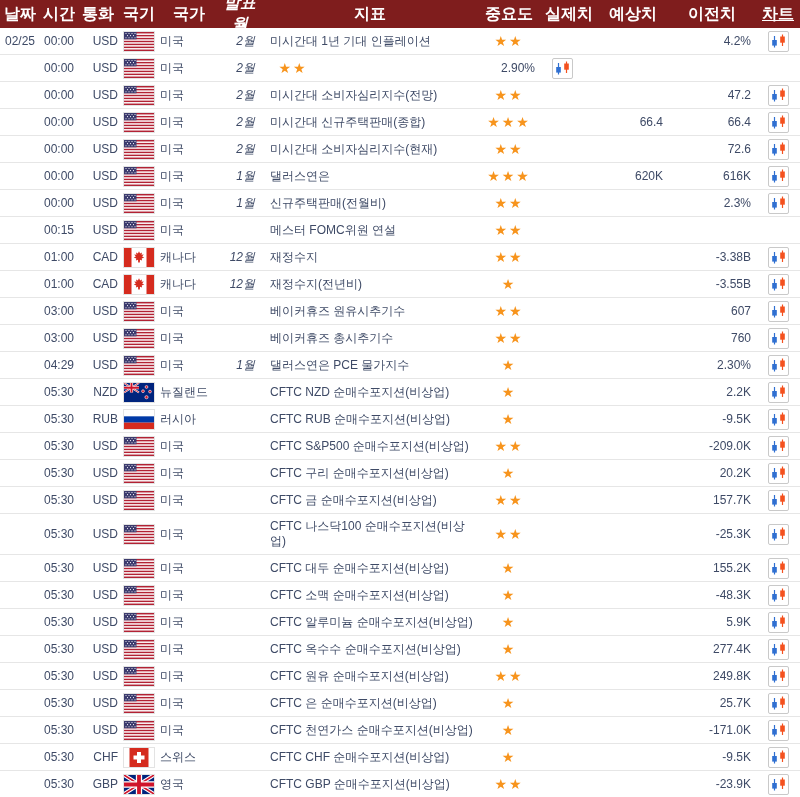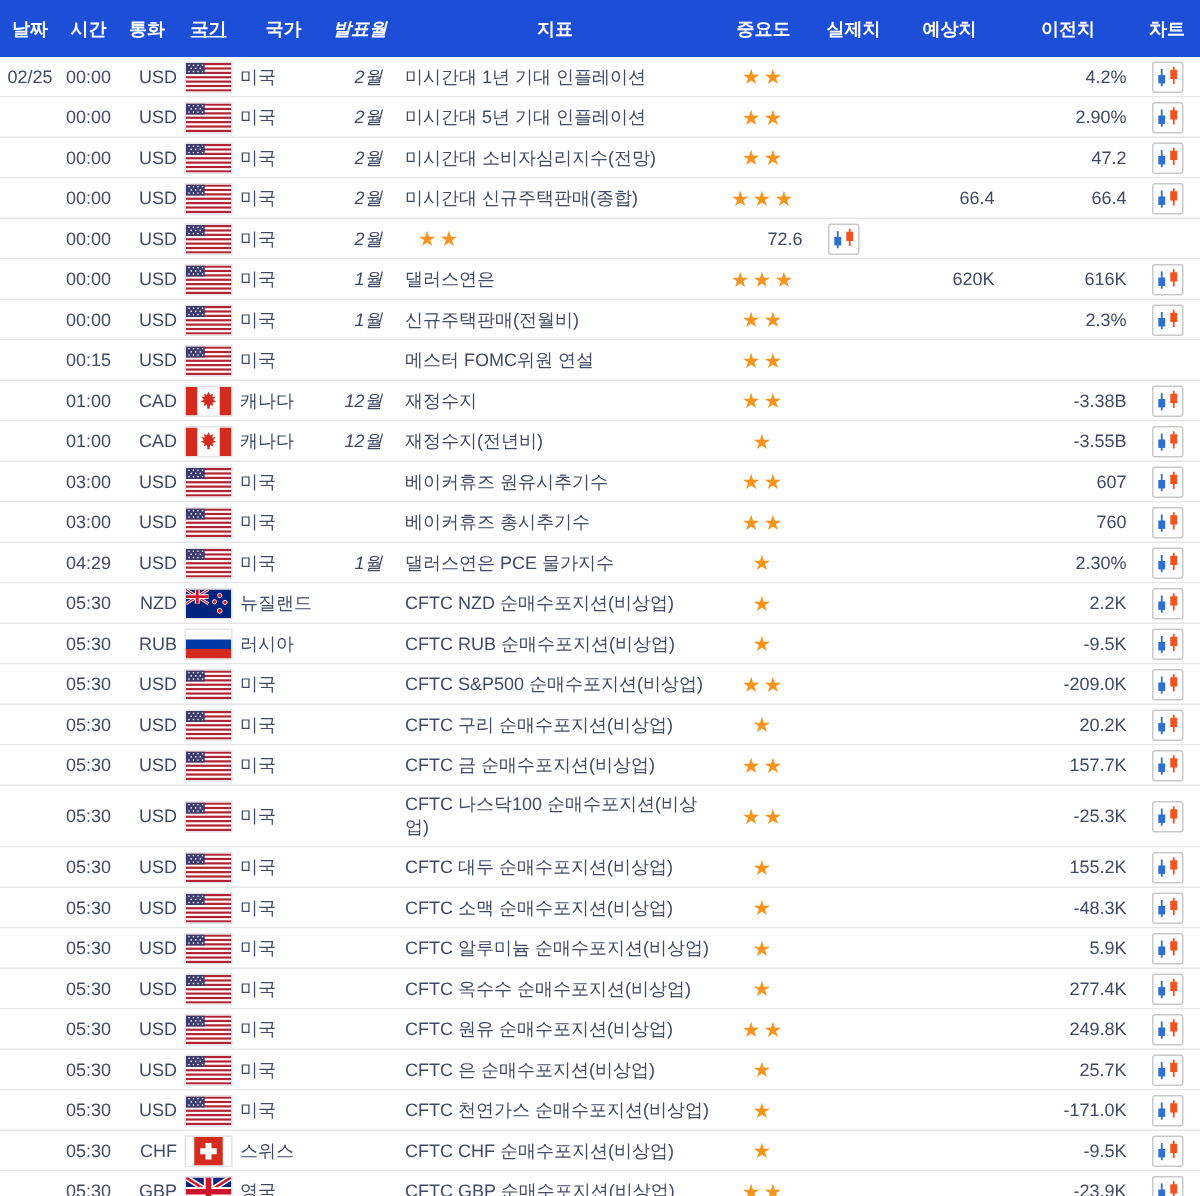--- a/index.html
+++ b/index.html
@@ -1,37 +1,37 @@
 <!DOCTYPE html>
 <html><head>
 <meta charset="utf-8">
 <style>
   html,body{margin:0;padding:0;background:#fff;}
   body{width:800px;font-family:"Liberation Sans","DejaVu Sans",sans-serif;}
   .cal-table{width:800px;border-bottom:2px solid #9dabc9;}
-  .hrow{display:flex;align-items:center;height:38px;background:#1d4ed8;color:#fff;
-        font-weight:bold;font-size:12px;}
+  .hrow{display:flex;align-items:center;height:28px;background:#7f1d1d;color:#fff;
+        font-weight:bold;font-size:16px;}
   .row{display:flex;align-items:center;height:27px;border-bottom:1px solid #e6e6e6;
        font-size:12px;color:#3e4a66;background:#fff;box-sizing:border-box;}
   .row.tall{height:41px;}
   .cell{box-sizing:border-box;flex:none;}
   .c-date{width:40px;text-align:center;}
   .c-time{width:38px;text-align:center;}
   .c-cur{width:40px;text-align:right;}
-  .c-flag{width:42px;display:flex;justify-content:center;align-items:center;text-decoration:underline;}
+  .c-flag{width:42px;display:flex;justify-content:center;align-items:center;}
   .c-country{width:58px;text-align:left;}
   .c-month{width:44px;text-align:right;padding-right:7px;font-style:italic;}
   .c-ind{width:216px;padding-left:8px;padding-right:4px;white-space:nowrap;overflow:hidden;}
   .row.tall .c-ind{white-space:normal;word-break:break-all;line-height:15px;}
   .c-imp{width:62px;text-align:center;}
   .c-imp .stars{color:#f7941d;font-size:14px;letter-spacing:2px;}
   .c-actual{width:58px;text-align:right;padding-right:4px;}
   .c-forecast{width:70px;text-align:right;padding-right:5px;}
   .c-prev{width:88px;text-align:right;padding-right:5px;}
-  .c-chart{width:44px;display:flex;justify-content:center;align-items:center;}
+  .c-chart{width:44px;display:flex;justify-content:center;align-items:center;text-decoration:underline;}
   .hrow .c-date,.hrow .c-time,.hrow .c-cur,.hrow .c-flag,.hrow .c-country,
   .hrow .c-actual,.hrow .c-forecast,.hrow .c-prev{text-align:center;padding:0;}
   .hrow .c-month{text-align:center;padding:0;}
   .hrow .c-ind{text-align:center;padding:0;white-space:nowrap;}
   .hrow .c-imp,.hrow .c-chart{display:block;text-align:center;}
   .flag{display:inline-block;line-height:0;border:1px solid #e3e3e3;background:#fff;}
   .chart-btn{width:21px;height:21px;border:1px solid #c9c9c9;border-radius:2px;background:#fff;
              display:flex;align-items:center;justify-content:center;cursor:pointer;box-sizing:border-box;padding:0;}
   .ind-link{cursor:pointer;}
 </style>
@@ -127,21 +127,20 @@
                 <circle cx="9.5" cy="3.6" r="0.55"></circle>
                 <circle cx="2" cy="5.7" r="0.55"></circle>
                 <circle cx="5" cy="5.7" r="0.55"></circle>
                 <circle cx="8" cy="5.7" r="0.55"></circle>
                 <circle cx="11" cy="5.7" r="0.55"></circle>
               </g>
             </svg></span>
         </div>
     <div class="cell c-country c-country-v">미국</div>
     <div class="cell c-month c-month-v">2월</div>
-    <div class="cell c-ind"><span class="ind-link">미시간대 5년 기대 인플레이션</span></div>
     <div class="cell c-imp"><span class="stars">★★</span></div>
     <div class="cell c-actual c-actual-v"></div>
     <div class="cell c-forecast c-forecast-v"></div>
     <div class="cell c-prev c-prev-v">2.90%</div>
     <div class="cell c-chart">
       <span class="chart-btn">
         <svg width="15" height="15" viewBox="0 0 15 15">
           <line x1="3.5" y1="2" x2="3.5" y2="13.5" stroke="#2f6fd1" stroke-width="1.2"></line>
           <rect x="1.2" y="6" width="4.6" height="5.6" fill="#2f6fd1"></rect>
           <line x1="11.5" y1="0.5" x2="11.5" y2="12" stroke="#f4511e" stroke-width="1.2"></line>
@@ -271,20 +270,21 @@
                 <circle cx="9.5" cy="3.6" r="0.55"></circle>
                 <circle cx="2" cy="5.7" r="0.55"></circle>
                 <circle cx="5" cy="5.7" r="0.55"></circle>
                 <circle cx="8" cy="5.7" r="0.55"></circle>
                 <circle cx="11" cy="5.7" r="0.55"></circle>
               </g>
             </svg></span>
         </div>
     <div class="cell c-country c-country-v">미국</div>
     <div class="cell c-month c-month-v">2월</div>
+    <div class="cell c-ind"><span class="ind-link">미시간대 소비자심리지수(현재)</span></div>
     <div class="cell c-imp"><span class="stars">★★</span></div>
     <div class="cell c-actual c-actual-v"></div>
     <div class="cell c-forecast c-forecast-v"></div>
     <div class="cell c-prev c-prev-v">72.6</div>
     <div class="cell c-chart">
       <span class="chart-btn">
         <svg width="15" height="15" viewBox="0 0 15 15">
           <line x1="3.5" y1="2" x2="3.5" y2="13.5" stroke="#2f6fd1" stroke-width="1.2"></line>
           <rect x="1.2" y="6" width="4.6" height="5.6" fill="#2f6fd1"></rect>
           <line x1="11.5" y1="0.5" x2="11.5" y2="12" stroke="#f4511e" stroke-width="1.2"></line>

